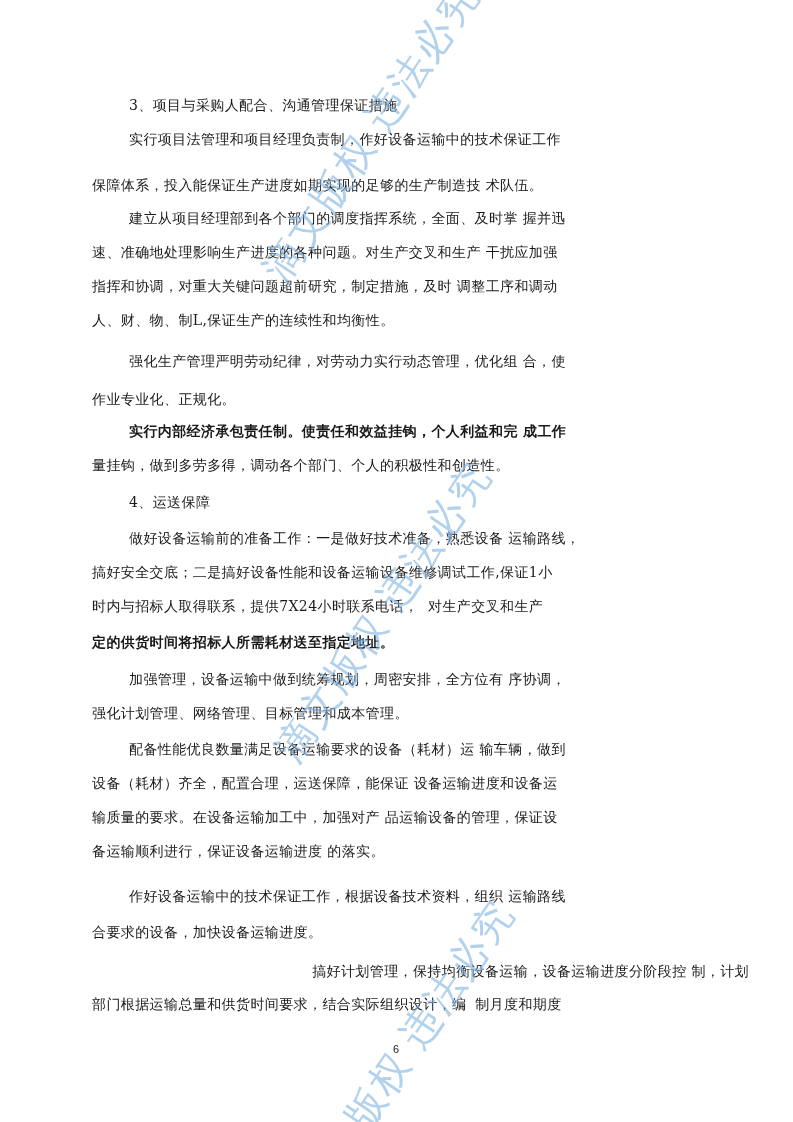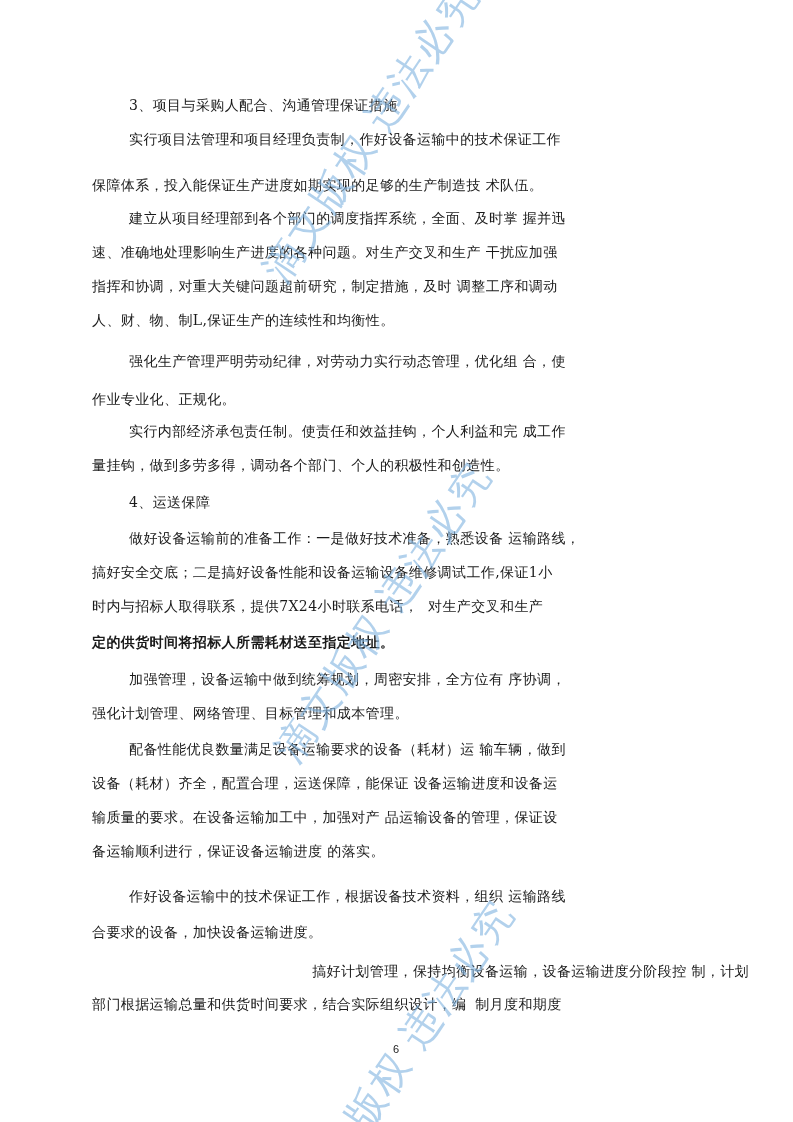--- a/index.html
+++ b/index.html
@@ -43,21 +43,21 @@
   <div id="lines">
       <div class="line indent" style="top: 94px;">3、项目与采购人配合、沟通管理保证措施</div>
       <div class="line indent" style="top: 128px;">实行项目法管理和项目经理负责制，作好设备运输中的技术保证工作</div>
       <div class="line" style="top: 174px;">保障体系，投入能保证生产进度如期实现的足够的生产制造技 术队伍。</div>
       <div class="line indent" style="top: 207px;">建立从项目经理部到各个部门的调度指挥系统，全面、及时掌 握并迅</div>
       <div class="line" style="top: 241px;">速、准确地处理影响生产进度的各种问题。对生产交叉和生产 干扰应加强</div>
       <div class="line" style="top: 275px;">指挥和协调，对重大关键问题超前研究，制定措施，及时 调整工序和调动</div>
       <div class="line" style="top: 309px;">人、财、物、制L,保证生产的连续性和均衡性。</div>
       <div class="line indent" style="top: 350px;">强化生产管理严明劳动纪律，对劳动力实行动态管理，优化组 合，使</div>
       <div class="line" style="top: 388px;">作业专业化、正规化。</div>
-      <div class="line indent" style="top: 420px;">实行内部经济承包责任制。使责任和效益挂钩，个人利益和完 成工作</div>
+      <div class="line indent" style="top: 420px; font-weight: bold;">实行内部经济承包责任制。使责任和效益挂钩，个人利益和完 成工作</div>
       <div class="line" style="top: 454px;">量挂钩，做到多劳多得，调动各个部门、个人的积极性和创造性。</div>
       <div class="line indent" style="top: 491px;">4、运送保障</div>
       <div class="line indent" style="top: 527px;">做好设备运输前的准备工作：一是做好技术准备，熟悉设备 运输路线，</div>
       <div class="line" style="top: 561px;">搞好安全交底；二是搞好设备性能和设备运输设备维修调试工作,保证1小</div>
       <div class="line" style="top: 595px;">时内与招标人取得联系，提供7X24小时联系电话，  对生产交叉和生产</div>
       <div class="line" style="top: 631px; font-weight: bold;">定的供货时间将招标人所需耗材送至指定地址。</div>
       <div class="line indent" style="top: 668px;">加强管理，设备运输中做到统筹规划，周密安排，全方位有 序协调，</div>
       <div class="line" style="top: 702px;">强化计划管理、网络管理、目标管理和成本管理。</div>
       <div class="line indent" style="top: 738px;">配备性能优良数量满足设备运输要求的设备（耗材）运 输车辆，做到</div>
       <div class="line" style="top: 772px;">设备（耗材）齐全，配置合理，运送保障，能保证 设备运输进度和设备运</div>

